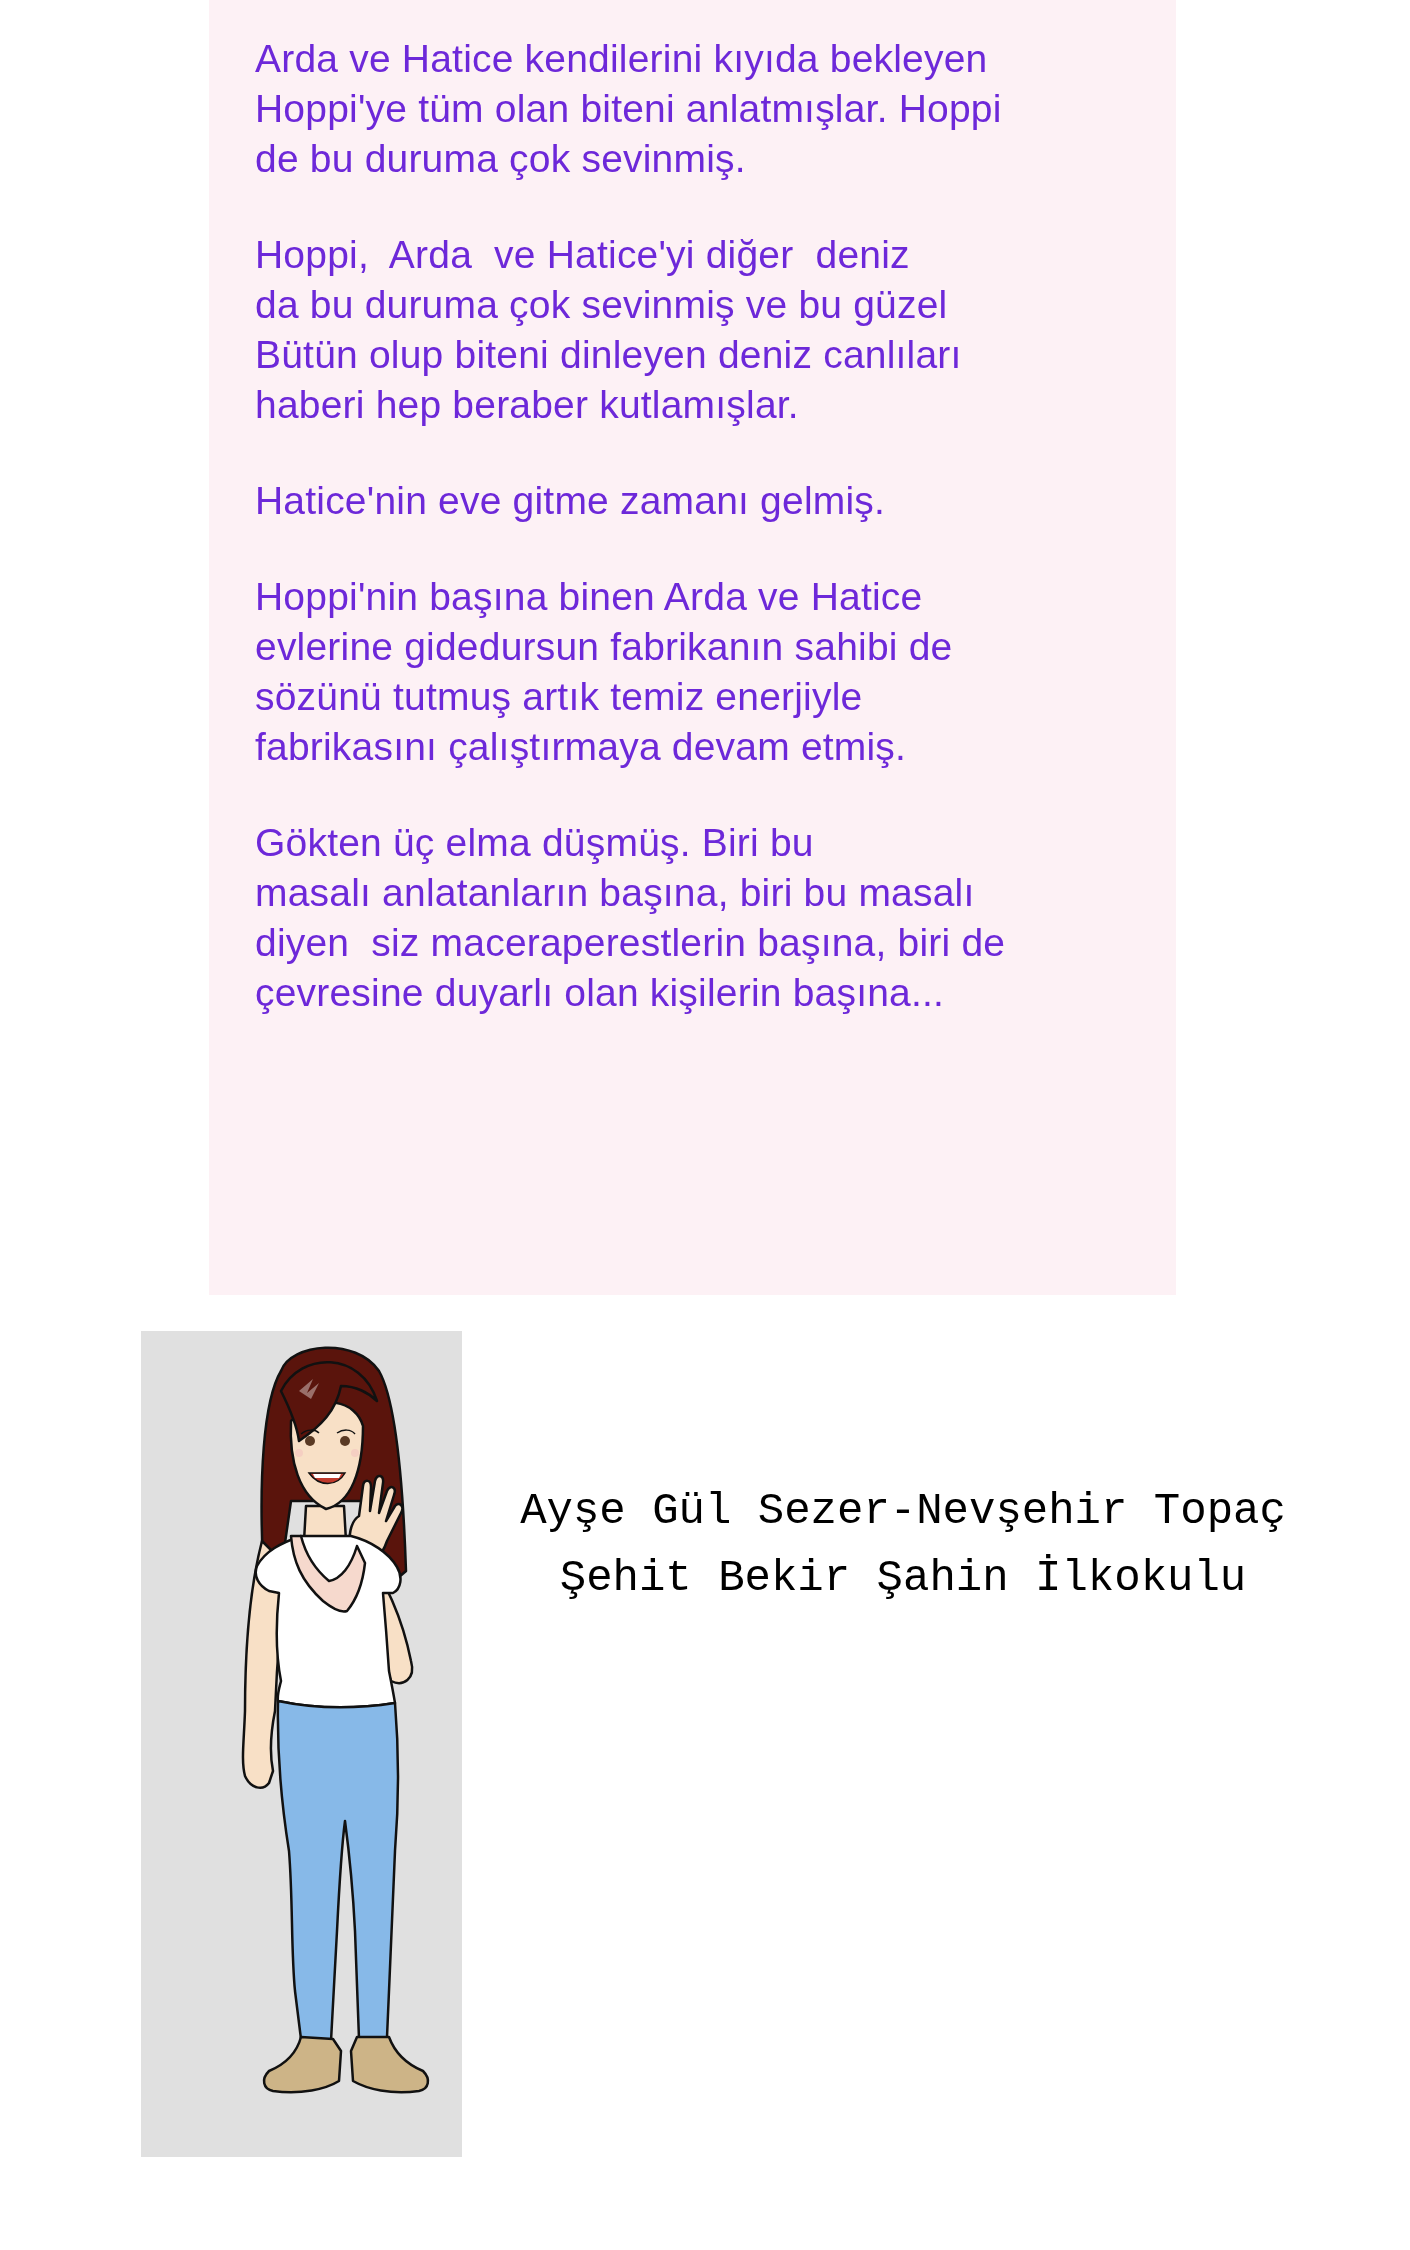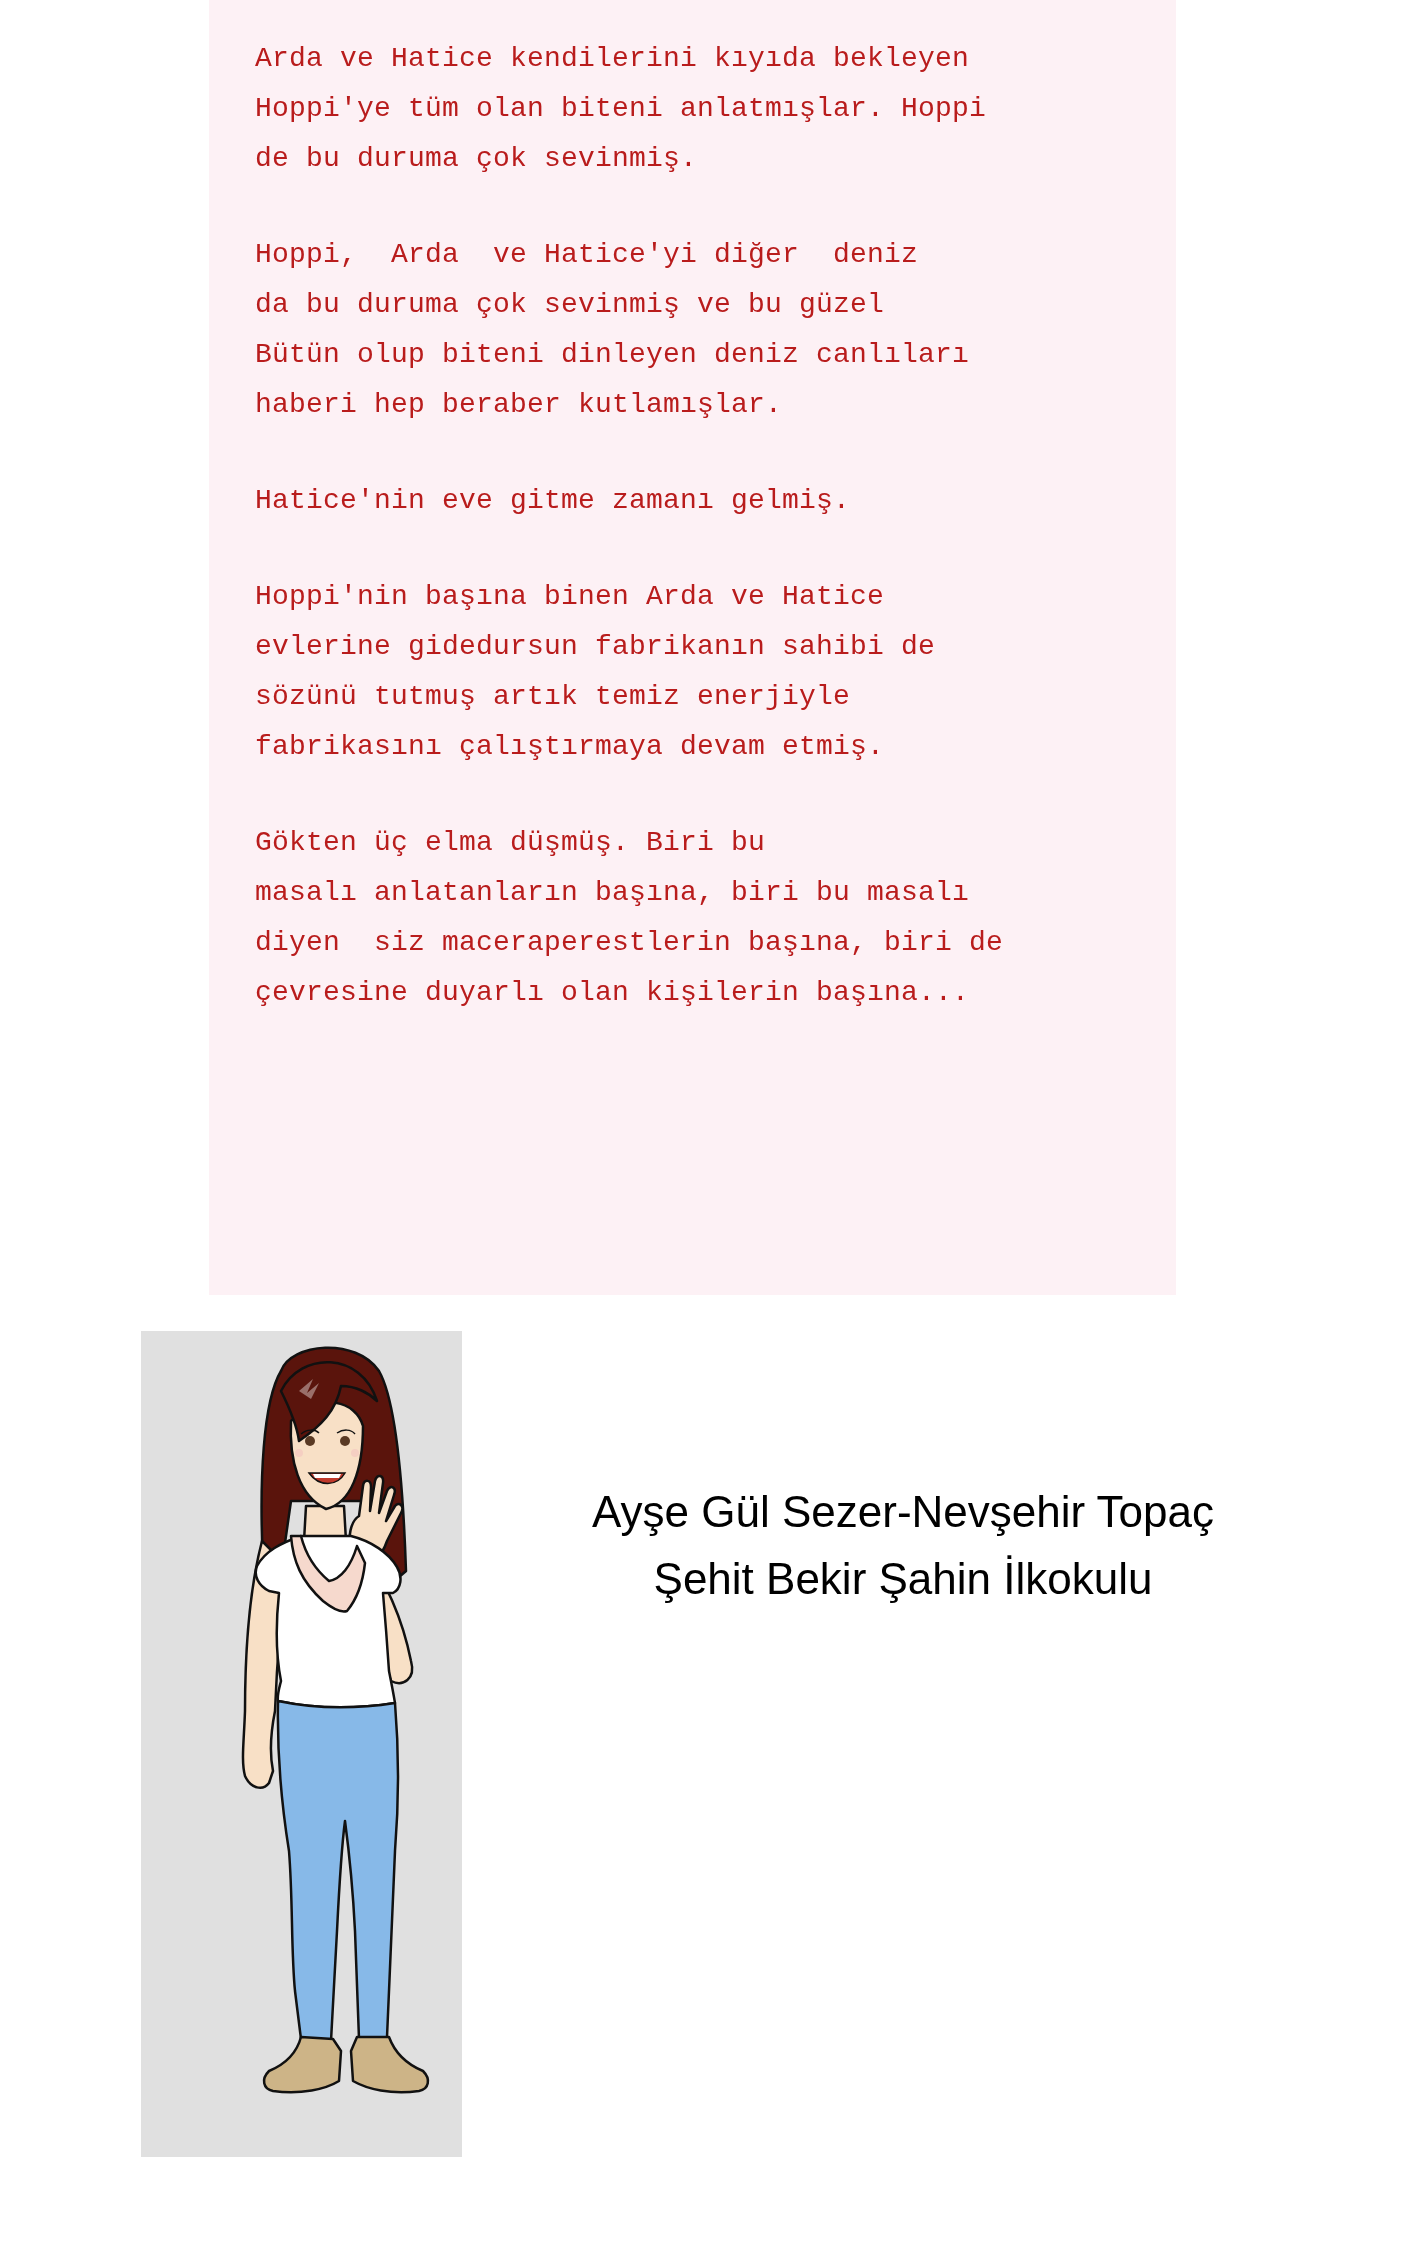--- a/index.html
+++ b/index.html
@@ -3,35 +3,35 @@
 <meta charset="utf-8">
 <style>
   html, body { margin: 0; padding: 0; background: #ffffff; }
   body { width: 1410px; height: 2250px; position: relative; overflow: hidden; }
   .story-panel {
     position: absolute; left: 209px; top: 0; width: 967px; height: 1295px;
     background: #fdf1f5;
   }
   .story-text {
     position: absolute; left: 46px; top: 34px;
-    font-family: Liberation Mono, monospace;
-    font-size: 28px; line-height: 50px; color: #b91c1c;
+    font-family: Liberation Sans, sans-serif;
+    font-size: 39px; line-height: 50px; color: #6d28d9;
     letter-spacing: 0.2px;
   }
   .story-paragraph { margin: 0 0 46px 0; }
   .story-line { display: block; white-space: pre; }
   .portrait-box {
     position: absolute; left: 141px; top: 1331px; width: 321px; height: 826px;
     background: #e0e0e0;
   }
   .portrait-box svg { position: absolute; left: 0; top: 0; }
   .credit {
     position: absolute; left: 480px; top: 1478px; width: 846px;
     text-align: center;
-    font-family: Liberation Sans, sans-serif;
+    font-family: Liberation Mono, monospace;
     font-size: 44px; line-height: 67px; color: #000000;
   }
   .credit-line { display: block; white-space: pre; }
 </style>
 </head>
 <body>
 
 <div class="story-panel">
   <div class="story-text">
     <p class="story-paragraph">

